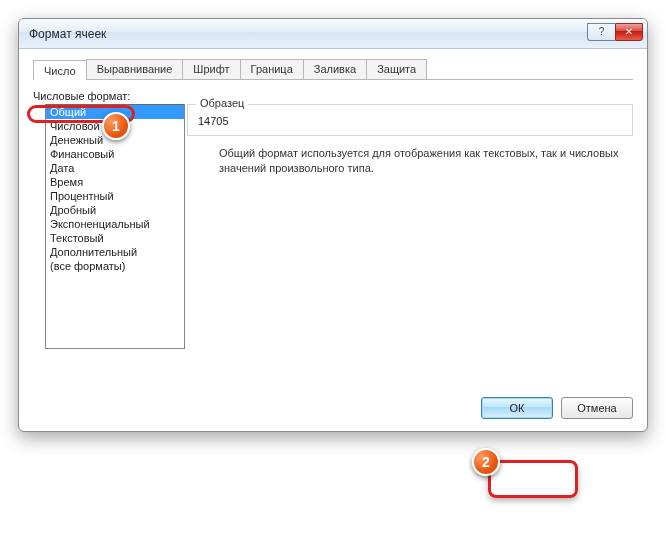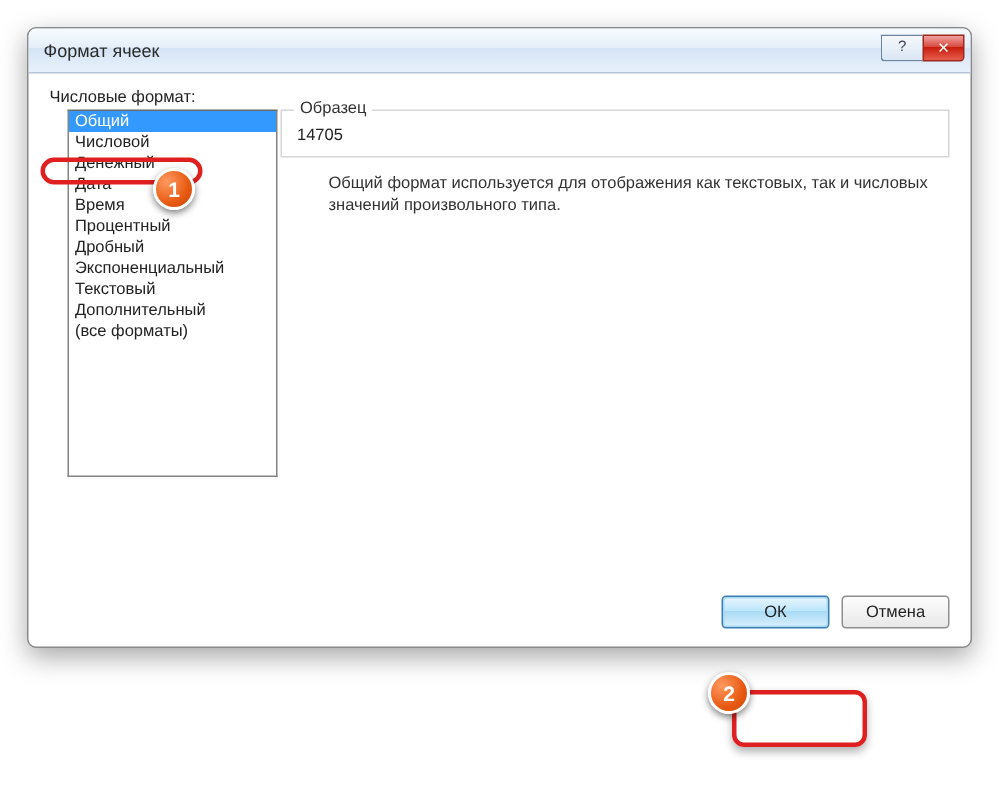--- a/index.html
+++ b/index.html
@@ -206,28 +206,37 @@
         <span>?</span>
       </div>
       <div class="win-btn close">
         <span>✕</span>
       </div>
     </div>
   </div>
 
   <div class="content">
 
+    <div class="tabs" id="tab-bar">
+        <div class="tab active">Число</div>
+        <div class="tab">Выравнивание</div>
+        <div class="tab">Шрифт</div>
+        <div class="tab">Граница</div>
+        <div class="tab">Заливка</div>
+        <div class="tab">Защита</div>
+      </div>
 
     <div class="body-area">
       <div class="left-col">
         <div class="label-row">Числовые формат:</div>
         <div class="listbox" id="format-list">
             <div class="item selected">Общий</div>
             <div class="item">Числовой</div>
             <div class="item">Денежный</div>
+            <div class="item">Финансовый</div>
             <div class="item">Дата</div>
             <div class="item">Время</div>
             <div class="item">Процентный</div>
             <div class="item">Дробный</div>
             <div class="item">Экспоненциальный</div>
             <div class="item">Текстовый</div>
             <div class="item">Дополнительный</div>
             <div class="item">(все форматы)</div>
           </div>
       </div>

